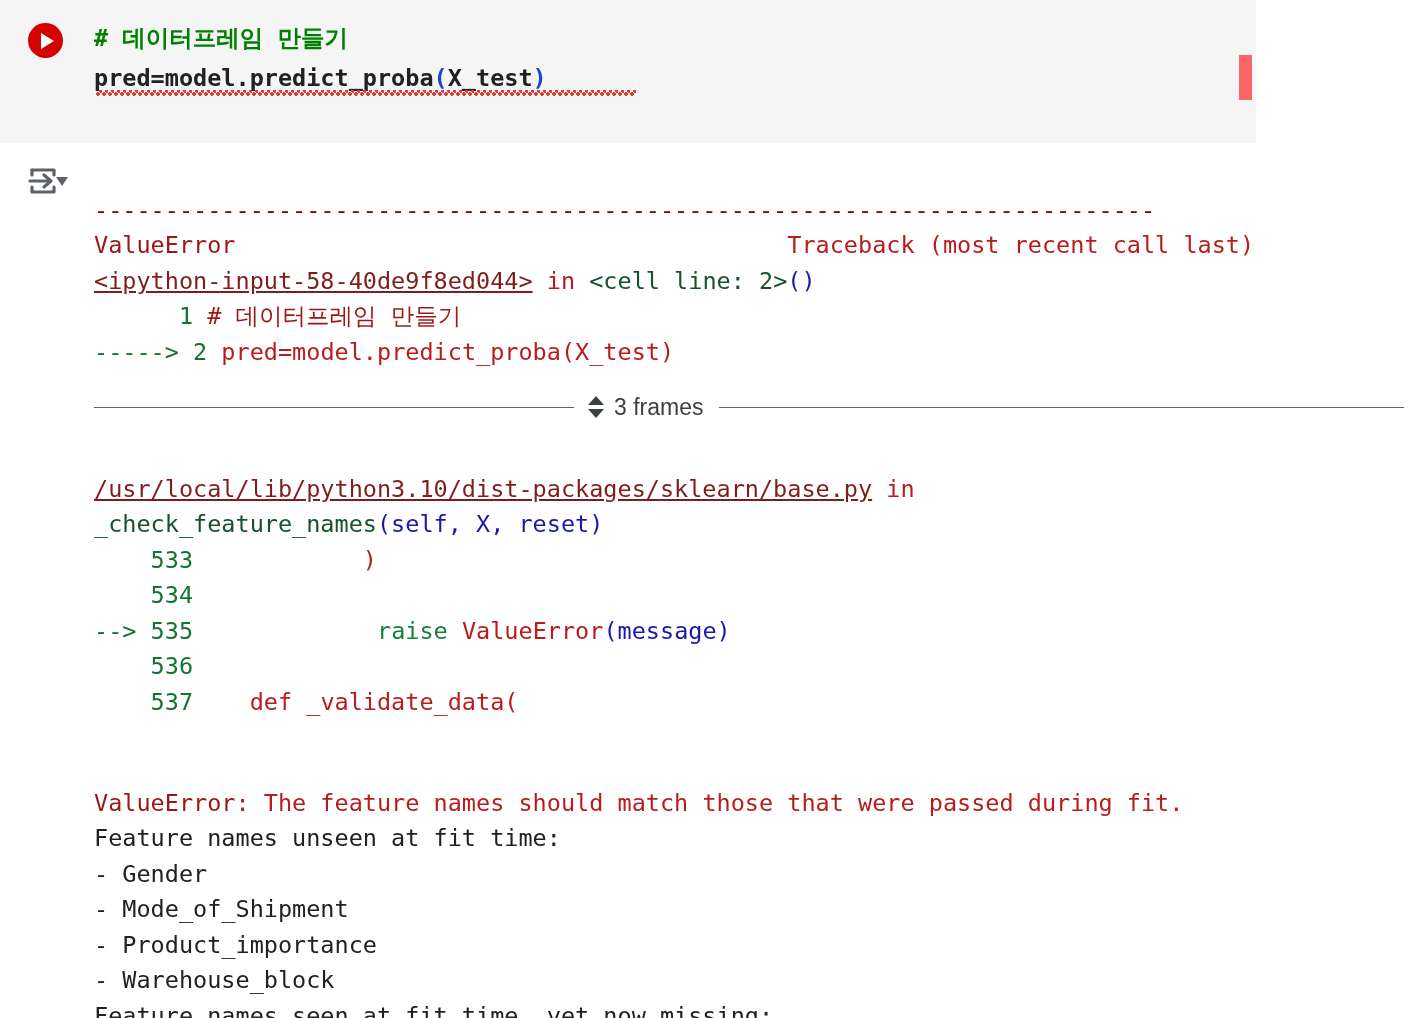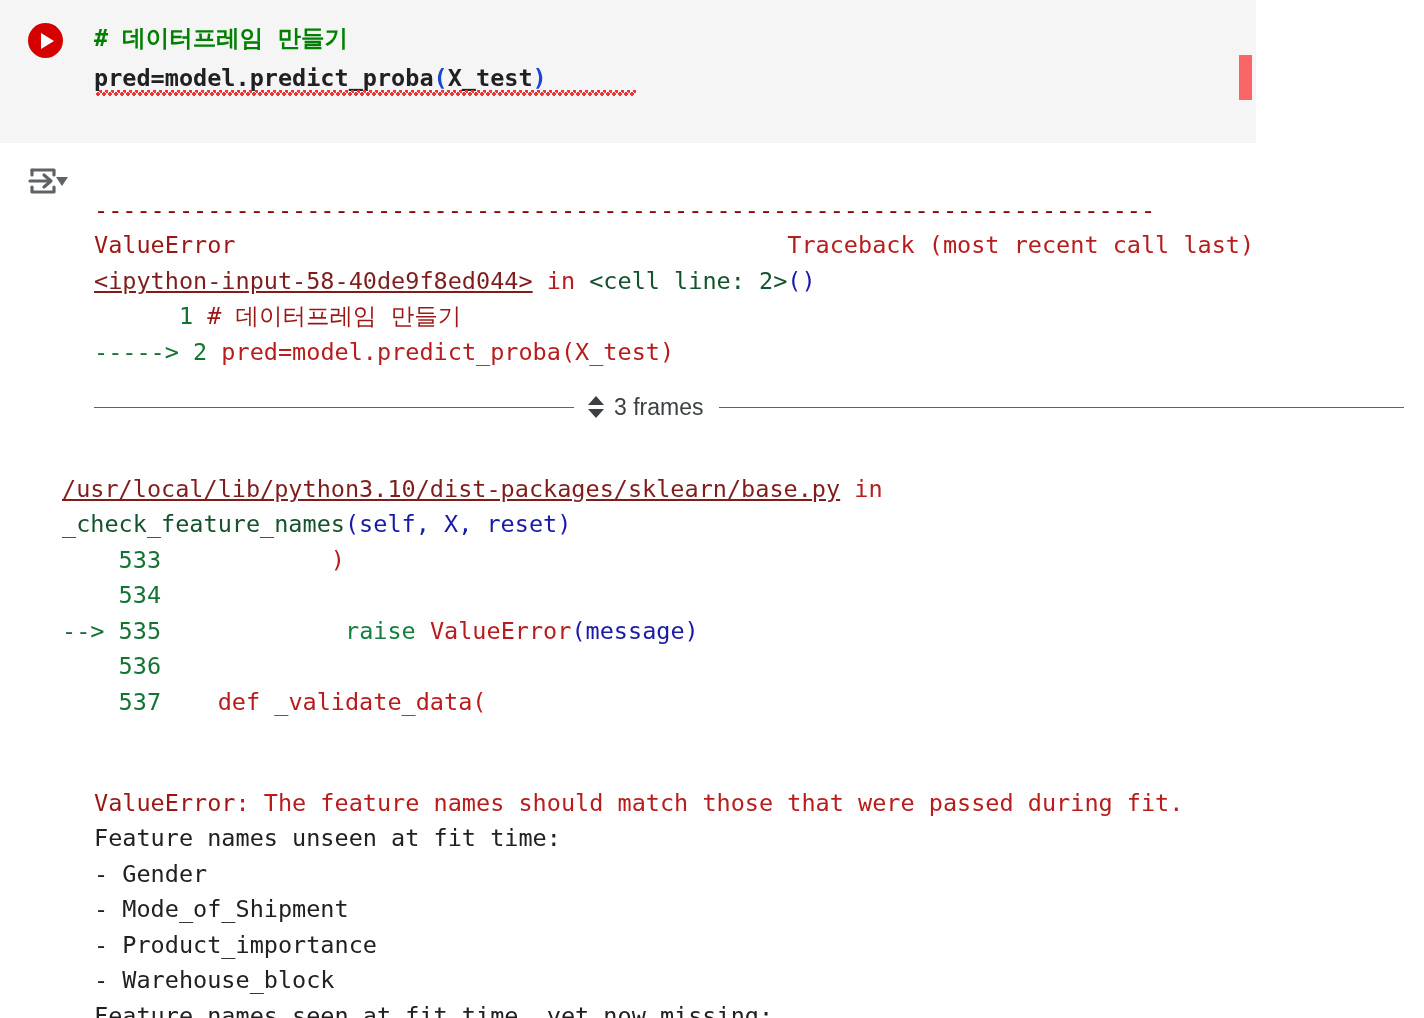--- a/index.html
+++ b/index.html
@@ -213,20 +213,20 @@
     <div id="frames-bar">
       <div class="rule rule-left"></div>
       <div id="frames-chevrons">
         <div class="chev chev-up"></div>
         <div class="chev chev-down"></div>
       </div>
       <div id="frames-label">3 frames</div>
       <div class="rule rule-right"></div>
     </div>
 
-    <div id="traceback-lib" class="" style="margin-left:62px;font-family:'DejaVu Sans Mono','Liberation Mono',monospace;font-size:23.5px;line-height:35.5px;white-space:pre;color:#202124;">
+    <div id="traceback-lib" class="" style="margin-left:94px;font-family:'DejaVu Sans Mono','Liberation Mono',monospace;font-size:23.5px;line-height:35.5px;white-space:pre;color:#202124;">
 <div class="tb-line"><span class="c-link">/usr/local/lib/python3.10/dist-packages/sklearn/base.py</span><span class="c-black"> </span><span class="c-black">in</span></div><div class="tb-line"><span class="c-steel">_check_feature_names</span><span class="c-navy">(self, X, reset)</span></div><div class="tb-line"><span class="c-green">    </span><span class="c-green">533</span><span class="c-black">            )</span></div><div class="tb-line"><span class="c-green">    </span><span class="c-green">534</span><span class="c-black"></span></div><div class="tb-line"><span class="c-green">--&gt;</span><span class="c-green"> </span><span class="c-green">535</span><span class="c-black">             </span><span class="c-kw">raise</span><span class="c-black"> ValueError</span><span class="c-navy">(message)</span></div><div class="tb-line"><span class="c-green">    </span><span class="c-green">536</span><span class="c-black"></span></div><div class="tb-line"><span class="c-green">    </span><span class="c-green">537</span><span class="c-black">    def _validate_data(</span></div></div>
 
     <div id="error-message">
 <div class="tb-line"><span class="c-errname">ValueError</span><span class="c-black">: </span><span class="c-black">The feature names should match those that were passed during fit.</span></div><div class="tb-line">Feature names unseen at fit time:</div><div class="tb-line">- Gender</div><div class="tb-line">- Mode_of_Shipment</div><div class="tb-line">- Product_importance</div><div class="tb-line">- Warehouse_block</div><div class="tb-line">Feature names seen at fit time, yet now missing:</div></div>
 
   </div>
 </div>
 
 </body></html>

